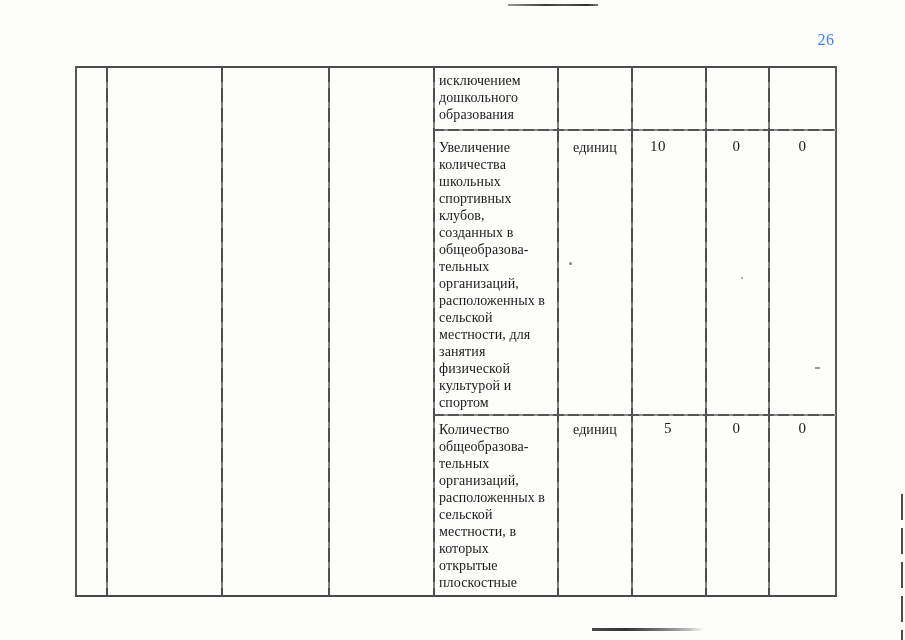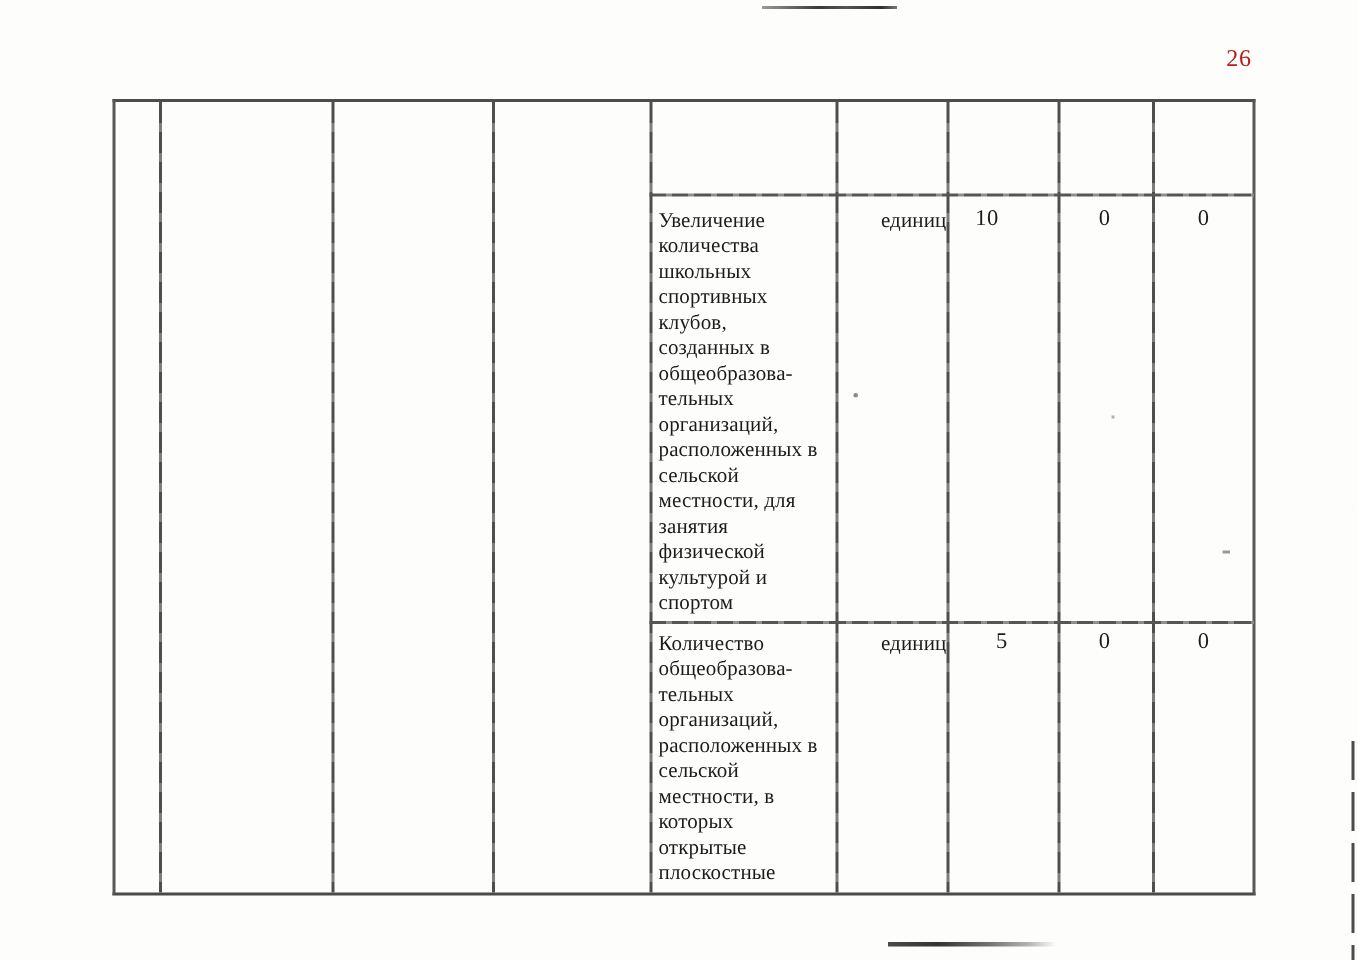--- a/index.html
+++ b/index.html
@@ -19,21 +19,21 @@
 
   
   .page-number {
     position: absolute;
     left: 805px;
     top: 31px;
     width: 42px;
     text-align: center;
     font-size: 16px;
     letter-spacing: 0.5px;
-    color: #b91c1c;
+    color: #3b82f6;
   }
 
   
   .table-frame {
     position: absolute;
     left: 75px;
     top: 66px;
     width: 762px;
     height: 531px;
     box-sizing: border-box;
@@ -58,21 +58,22 @@
     position: absolute;
     font-size: 14px;
     line-height: 17px;
     white-space: pre-line;
     letter-spacing: 0.1px;
   }
   .indicator {
     text-align: left;
   }
   .unit {
-    text-align: right;
+    text-align: left;
+    margin-left: 16px;
   }
   .value {
     text-align: center;
     font-size: 15px;
     letter-spacing: 0.4px;
   }
 
   
   .artifact { position: absolute; pointer-events: none; }
   .artifact-top-dash {
@@ -105,20 +106,23 @@
     <div class="vline" style="left:251px"></div>
     <div class="vline" style="left:356px"></div>
     <div class="vline" style="left:480px"></div>
     <div class="vline" style="left:554px"></div>
     <div class="vline" style="left:628px"></div>
     <div class="vline" style="left:691px"></div>
 
     <div class="hline" style="left:356px; top:61px;  width:403px"></div>
     <div class="hline" style="left:356px; top:346px; width:403px"></div>
 
+    <div class="cell indicator" style="left:362px; top:4px; width:118px">исключением
+дошкольного
+образования</div>
 
     <div class="cell indicator" style="left:362px; top:71px; width:124px">Увеличение
 количества
 школьных
 спортивных
 клубов,
 созданных в
 общеобразова-
 тельных
 организаций,

